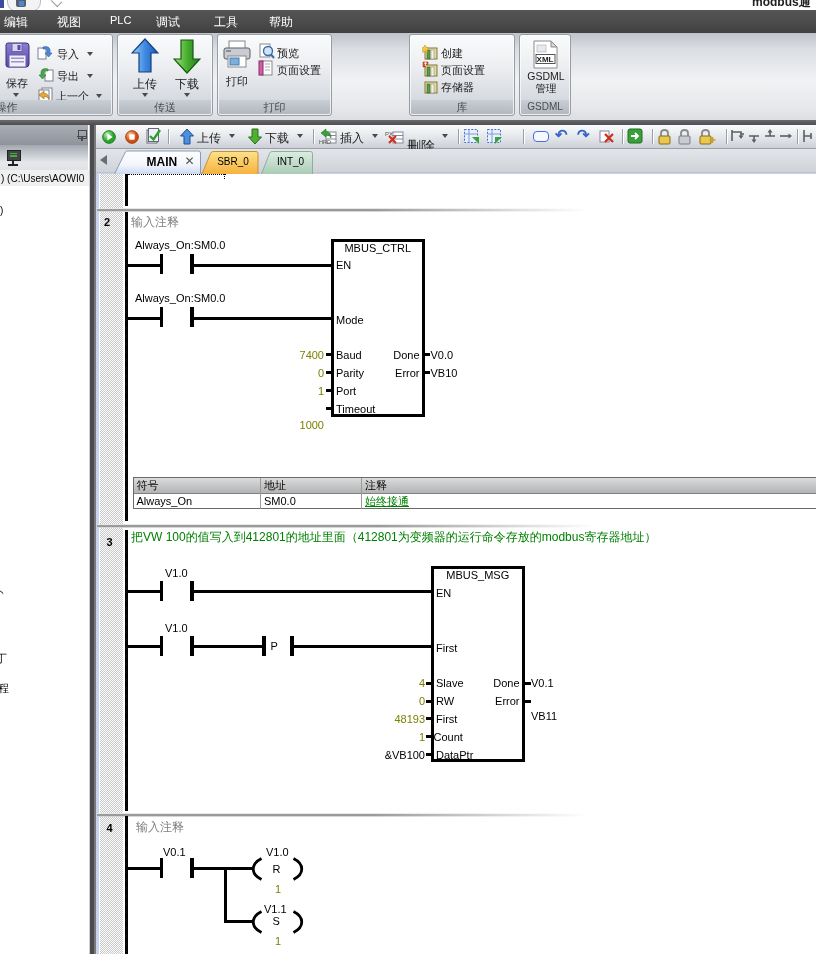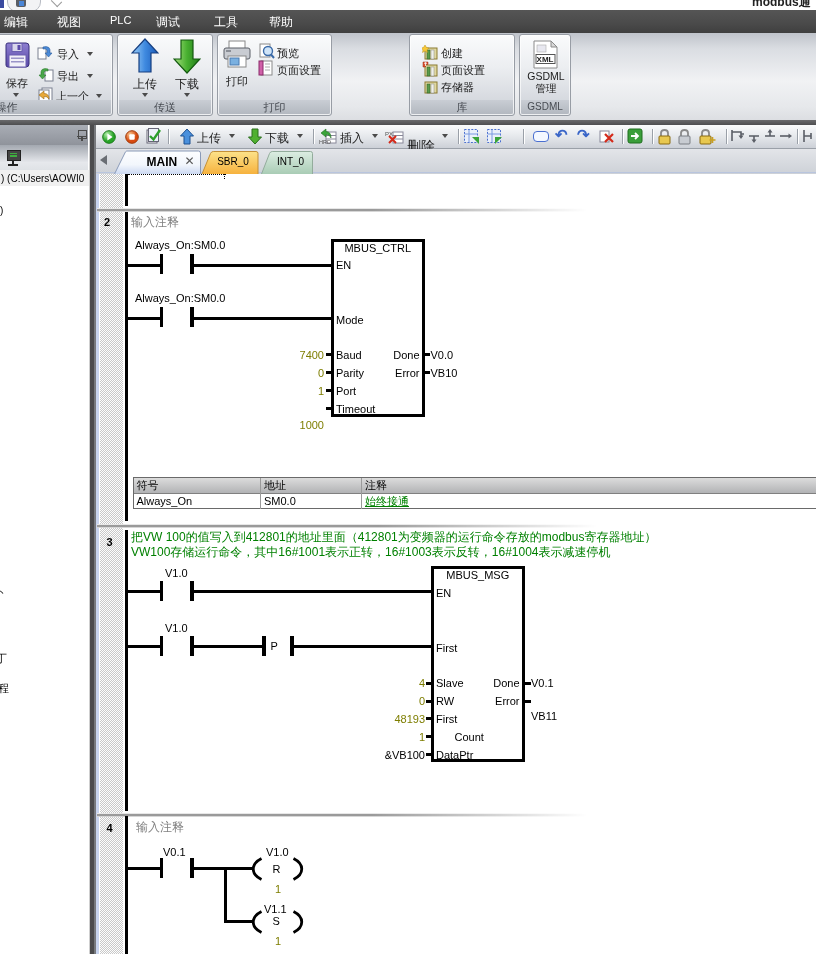--- a/index.html
+++ b/index.html
@@ -417,21 +417,20 @@
   <div class="lab" style="left:41px;top:306px;">符号</div>
   <div class="lab" style="left:168.5px;top:306px;">地址</div>
   <div class="lab" style="left:269.5px;top:306px;">注释</div>
   <div class="lab" style="left:41px;top:322px;">Always_On</div>
   <div class="lab" style="left:168.5px;top:322px;">SM0.0</div>
   <div class="lab grn" style="left:269.5px;top:322px;text-decoration:underline;">始终接通</div>
 
   <div class="sep" style="top:350.5px;width:510px;"></div>
   <div class="netnum" style="left:11px;top:362px;">3</div>
   <div class="lab grn" style="left:35.5px;top:358px;font-size:12px;">把VW 100的值写入到412801的地址里面（412801为变频器的运行命令存放的modbus寄存器地址）</div>
-  <div class="lab grn" style="left:35.5px;top:373px;font-size:12px;">VW100存储运行命令，其中16#1001表示正转，16#1003表示反转，16#1004表示减速停机</div>
   <div class="vl" style="left:29.5px;top:356.5px;height:281px;"></div>
   <div class="lab" style="left:69.5px;top:394.5px;">V1.0</div>
   <div class="hl" style="left:32.5px;top:416.5px;width:31.5px;"></div>
   <div class="cbar" style="left:64px;top:407.5px;"></div>
   <div class="cbar" style="left:94.5px;top:407.5px;"></div>
   <div class="hl" style="left:98px;top:416.5px;width:237.5px;"></div>
   <div class="lab" style="left:69.5px;top:449px;">V1.0</div>
   <div class="hl" style="left:32.5px;top:471px;width:31.5px;"></div>
   <div class="cbar" style="left:64px;top:462px;"></div>
   <div class="cbar" style="left:94.5px;top:462px;"></div>
@@ -440,21 +439,21 @@
   <div class="cbar" style="left:194.5px;top:462px;"></div>
   <div class="lab" style="left:175px;top:467px;">P</div>
   <div class="hl" style="left:198px;top:471px;width:137.5px;"></div>
   <div class="blk" style="left:335.5px;top:392px;width:93.5px;height:196px;"></div>
   <div class="lab" style="left:335.5px;top:396px;width:93.5px;text-align:center;">MBUS_MSG</div>
   <div class="lab" style="left:340.5px;top:414px;">EN</div>
   <div class="lab" style="left:340.5px;top:469px;">First</div>
   <div class="lab" style="left:340.5px;top:504.5px;">Slave</div>
   <div class="lab" style="left:340.5px;top:522.5px;">RW</div>
   <div class="lab" style="left:340.5px;top:540px;">First</div>
-  <div class="lab" style="left:359px;top:558px;">Count</div>
+  <div class="lab" style="left:338px;top:558px;">Count</div>
   <div class="lab" style="left:340.5px;top:576px;">DataPtr</div>
   <div class="lab olive" style="left:229.5px;top:504.5px;width:100px;text-align:right;">4</div>
   <div class="lab olive" style="left:229.5px;top:522.5px;width:100px;text-align:right;">0</div>
   <div class="lab olive" style="left:229.5px;top:540px;width:100px;text-align:right;">48193</div>
   <div class="lab olive" style="left:229.5px;top:558px;width:100px;text-align:right;">1</div>
   <div class="lab" style="left:229.5px;top:576px;width:100px;text-align:right;">&amp;VB100</div>
   <div class="tick" style="left:330px;top:508.5px;"></div>
   <div class="tick" style="left:330px;top:526px;"></div>
   <div class="tick" style="left:330px;top:543.5px;"></div>
   <div class="tick" style="left:330px;top:561.5px;"></div>

